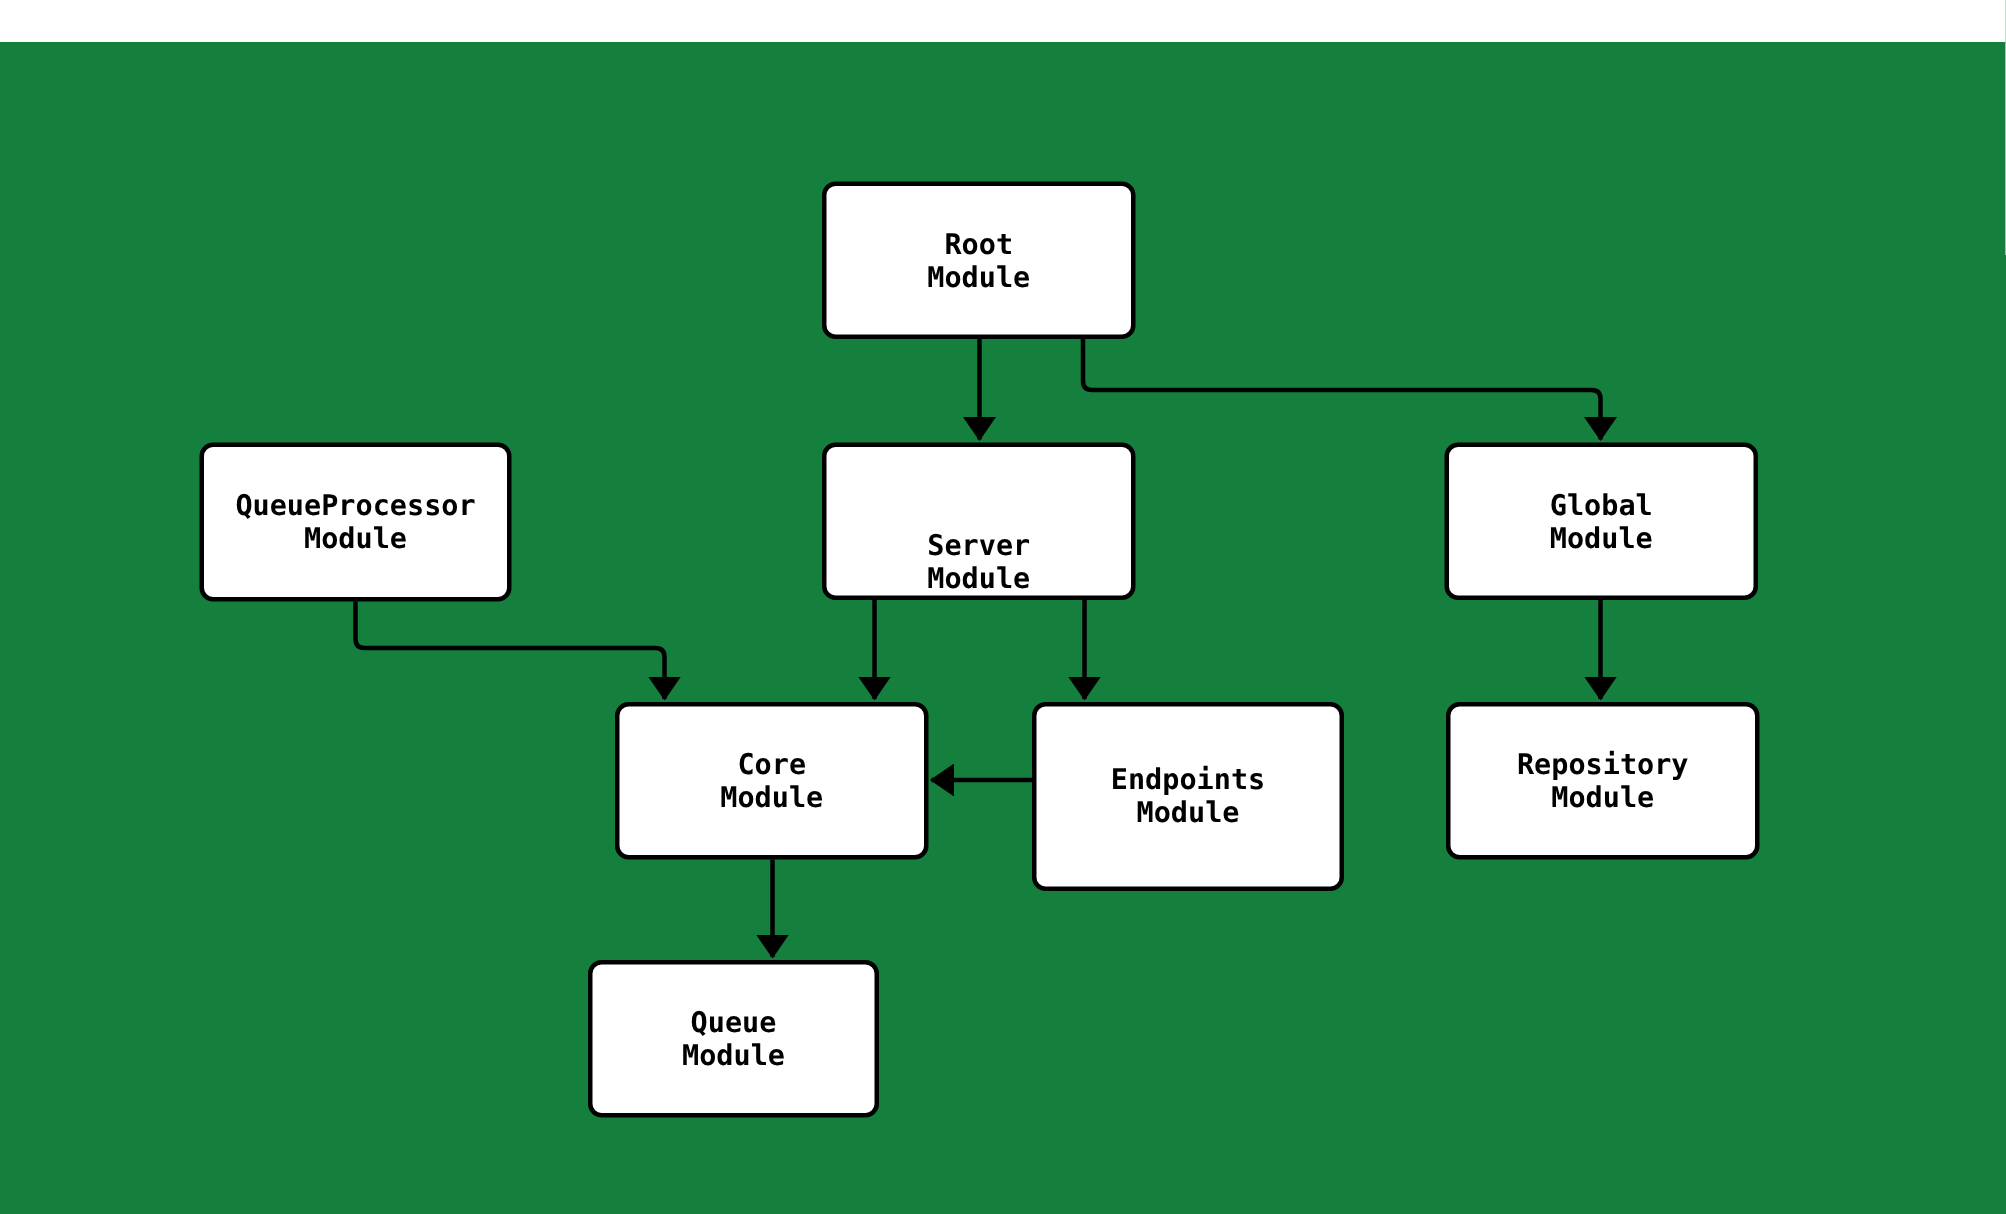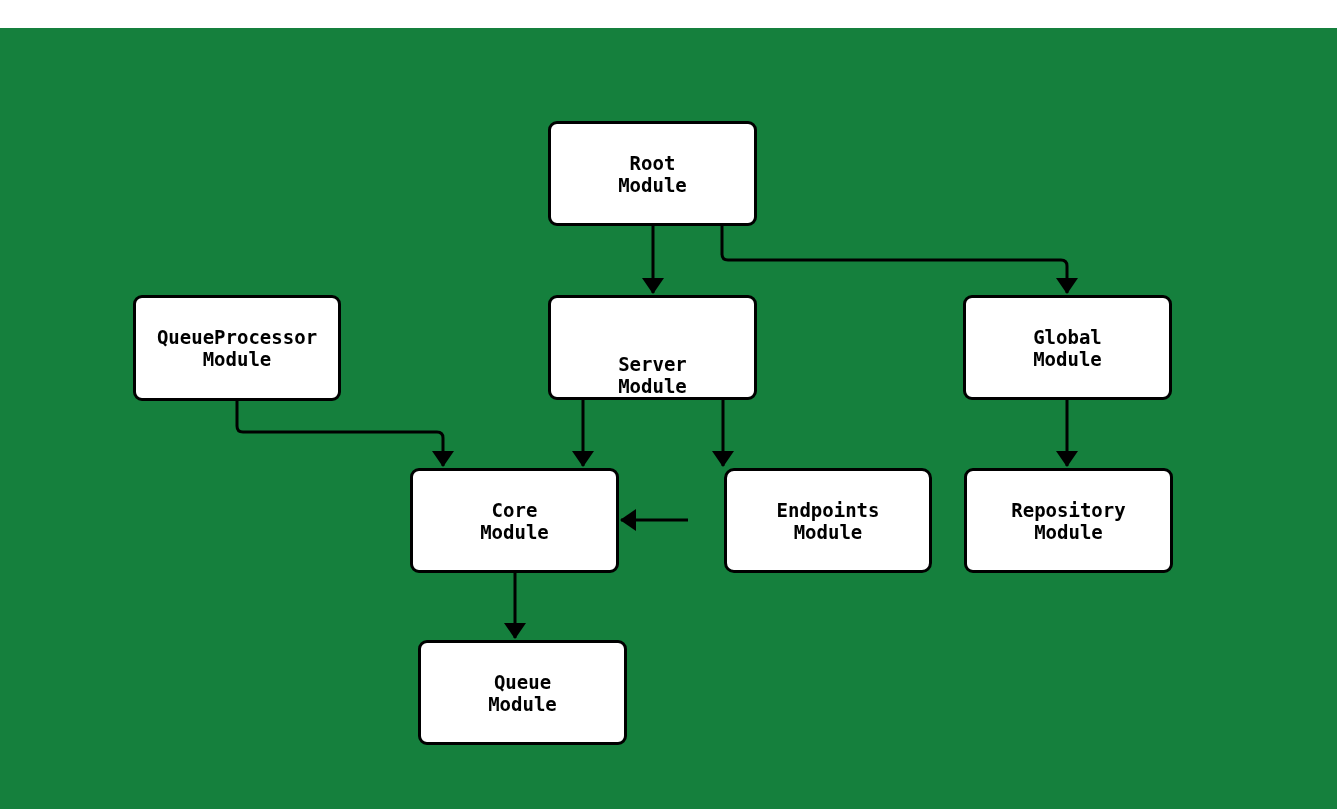--- a/index.html
+++ b/index.html
@@ -48,23 +48,23 @@
   .node span {
     display: block;
     white-space: nowrap;
   }
   
   .node-root          { left: 548px;  top: 93px;  width: 209px; height: 105px; }
   .node-queueprocessor{ left: 133px;  top: 267px; width: 208px; height: 106px; }
   .node-server        { left: 548px;  top: 267px; width: 209px; height: 105px; justify-content: flex-end; }
   .node-global        { left: 963px;  top: 267px; width: 209px; height: 105px; }
   .node-core          { left: 410px;  top: 440px; width: 209px; height: 105px; }
-  .node-endpoints     { left: 724px;  top: 440px; width: 208px; height: 105px; border-radius: 10px; }
+  .node-endpoints     { left: 688px;  top: 440px; width: 208px; height: 126px; }
   .node-repository    { left: 964px;  top: 440px; width: 209px; height: 105px; }
-  .node-queue         { left: 418px;  top: 612px; width: 209px; height: 105px; }
+  .node-queue         { left: 392px;  top: 612px; width: 194px; height: 105px; }
 </style>
 </head>
 <body>
 
 <div class="canvas">
 
   <svg class="edges-layer" width="1337" height="809" viewBox="0 0 1337 809" xmlns="http://www.w3.org/2000/svg">
     <defs>
       <marker id="arrowhead" viewBox="0 0 16 22" refX="15" refY="11" markerWidth="16" markerHeight="22" markerUnits="userSpaceOnUse" orient="auto">
         <path d="M0,0 L16,11 L0,22 Z" fill="#000000"></path>

